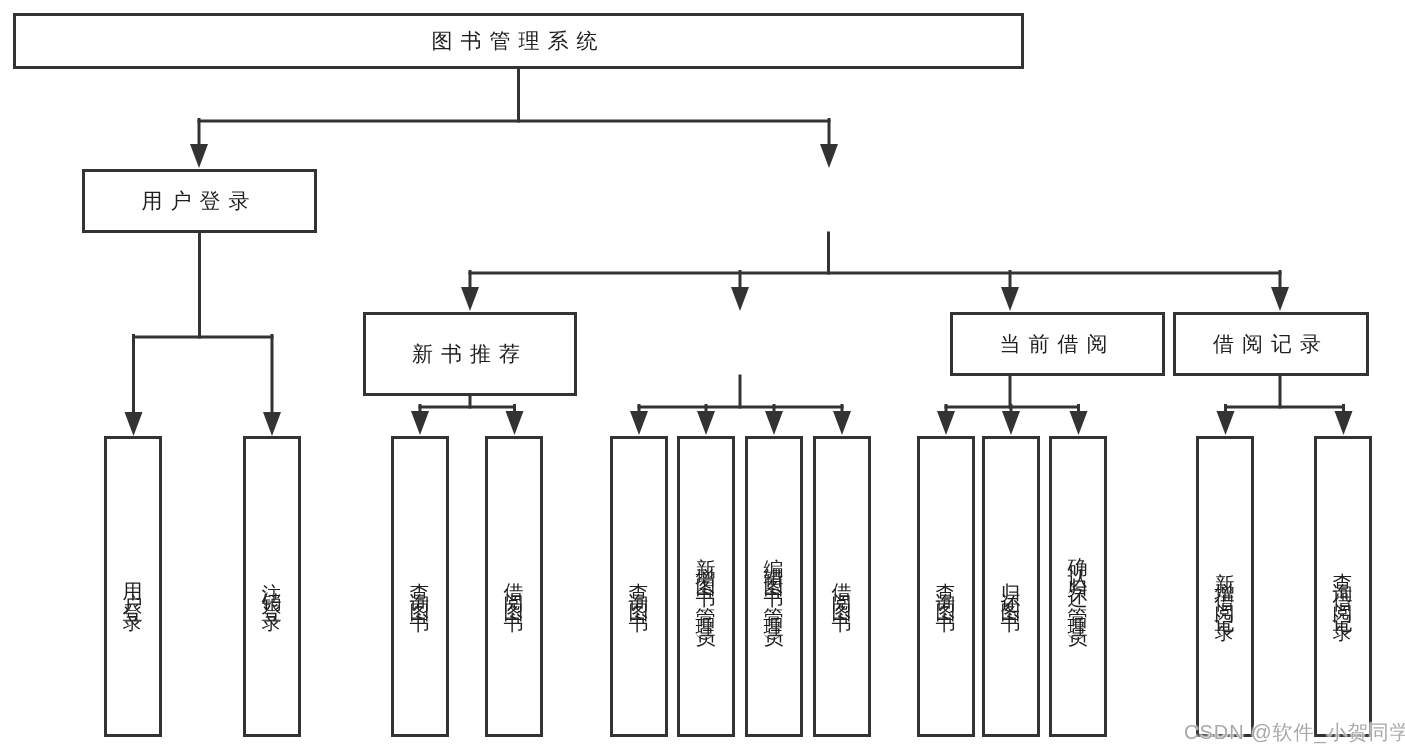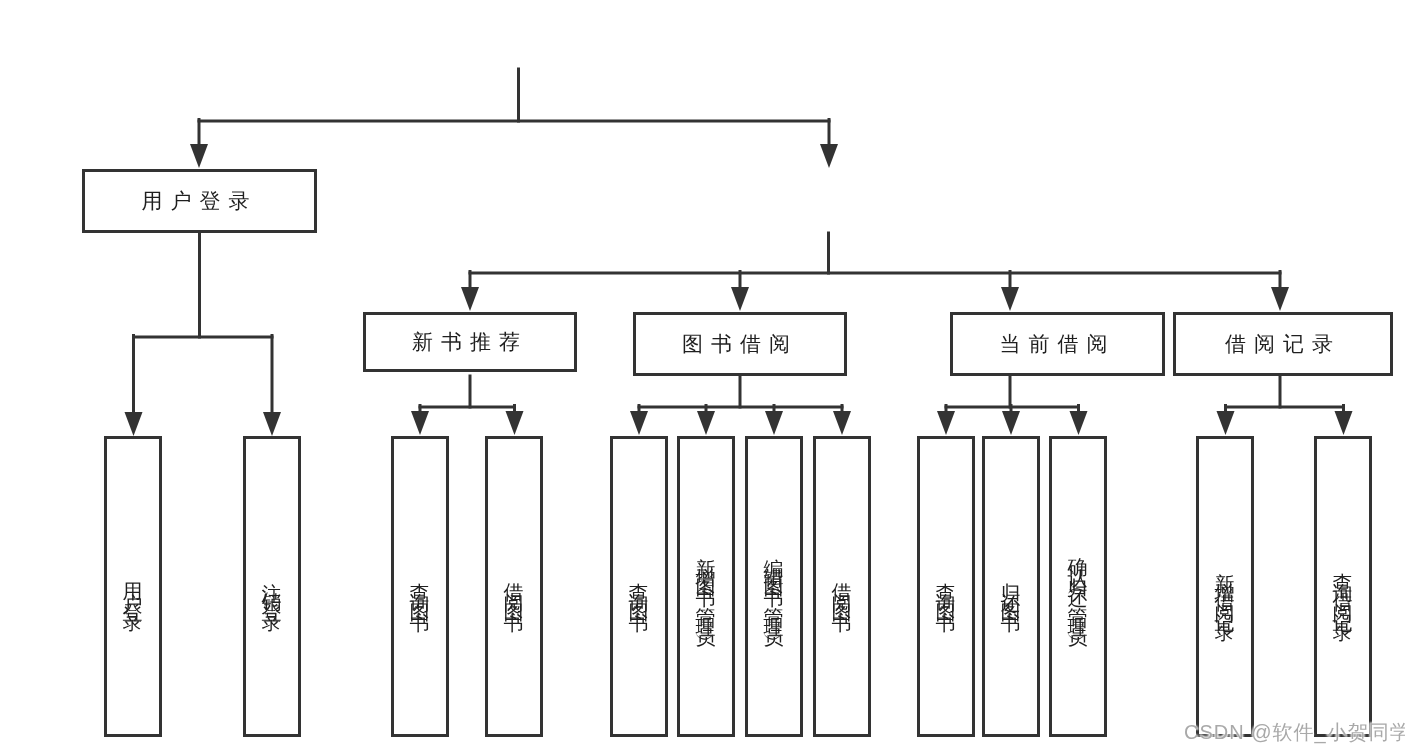--- a/index.html
+++ b/index.html
@@ -38,24 +38,24 @@
     text-orientation:mixed;
     font-size:20px;
     letter-spacing:10px;
     line-height:1;
     white-space:nowrap;
   }
   
   #n-root{left:13px;top:13px;width:1011px;height:56px;}
   #n-user{left:82px;top:169px;width:235px;height:64px;}
   #n-mgmt{left:712px;top:169px;width:233px;height:64px;}
-  #n-rec{left:363px;top:312px;width:214px;height:60px;}
+  #n-rec{left:363px;top:312px;width:214px;height:84px;}
   #n-bor{left:633px;top:312px;width:214px;height:64px;}
   #n-cur{left:903px;top:312px;width:215px;height:64px;margin-left:47px;}
-  #n-log{left:1173px;top:312px;width:220px;height:64px;}
+  #n-log{left:1173px;top:312px;width:196px;height:64px;}
   #l-1a{left:104px;} #l-1b{left:243px;}
   #l-2a{left:391px;} #l-2b{left:485px;}
   #l-3a{left:610px;} #l-3b{left:677px;} #l-3c{left:745px;} #l-3d{left:813px;}
   #l-4a{left:917px;} #l-4b{left:982px;} #l-4c{left:1049px;}
   #l-5a{left:1196px;} #l-5b{left:1314px;}
   #watermark{
     position:absolute;left:1184px;top:719px;
     font-size:20px;color:#a9a9a9;
     letter-spacing:1px;
     text-shadow:0 0 3px #ffffff,1px 1px 2px #ffffff,-1px -1px 2px #ffffff;
@@ -133,25 +133,25 @@
 
       <polygon points="937,411 955,411 946,435"></polygon>
       <polygon points="1002,411 1020,411 1011,435"></polygon>
       <polygon points="1069.5,411 1087.5,411 1078.5,435"></polygon>
 
       <polygon points="1216.5,411 1234.5,411 1225.5,435"></polygon>
       <polygon points="1334.5,411 1352.5,411 1343.5,435"></polygon>
     </g>
   </svg>
 
+  <div class="box" id="n-root">图书管理系统</div>
 
   <div class="box" id="n-user">用户登录</div>
 
   <div class="box" id="n-rec">新书推荐</div>
-  <div class="box" id="n-bor">图书借阅</div>
   <div class="box" id="n-cur">当前借阅</div>
   <div class="box" id="n-log">借阅记录</div>
 
   <div class="leaf" id="l-1a">
     <span>用户登录</span>
     </div>
   <div class="leaf" id="l-1b">
     <span>注销登录</span>
     </div>
 

